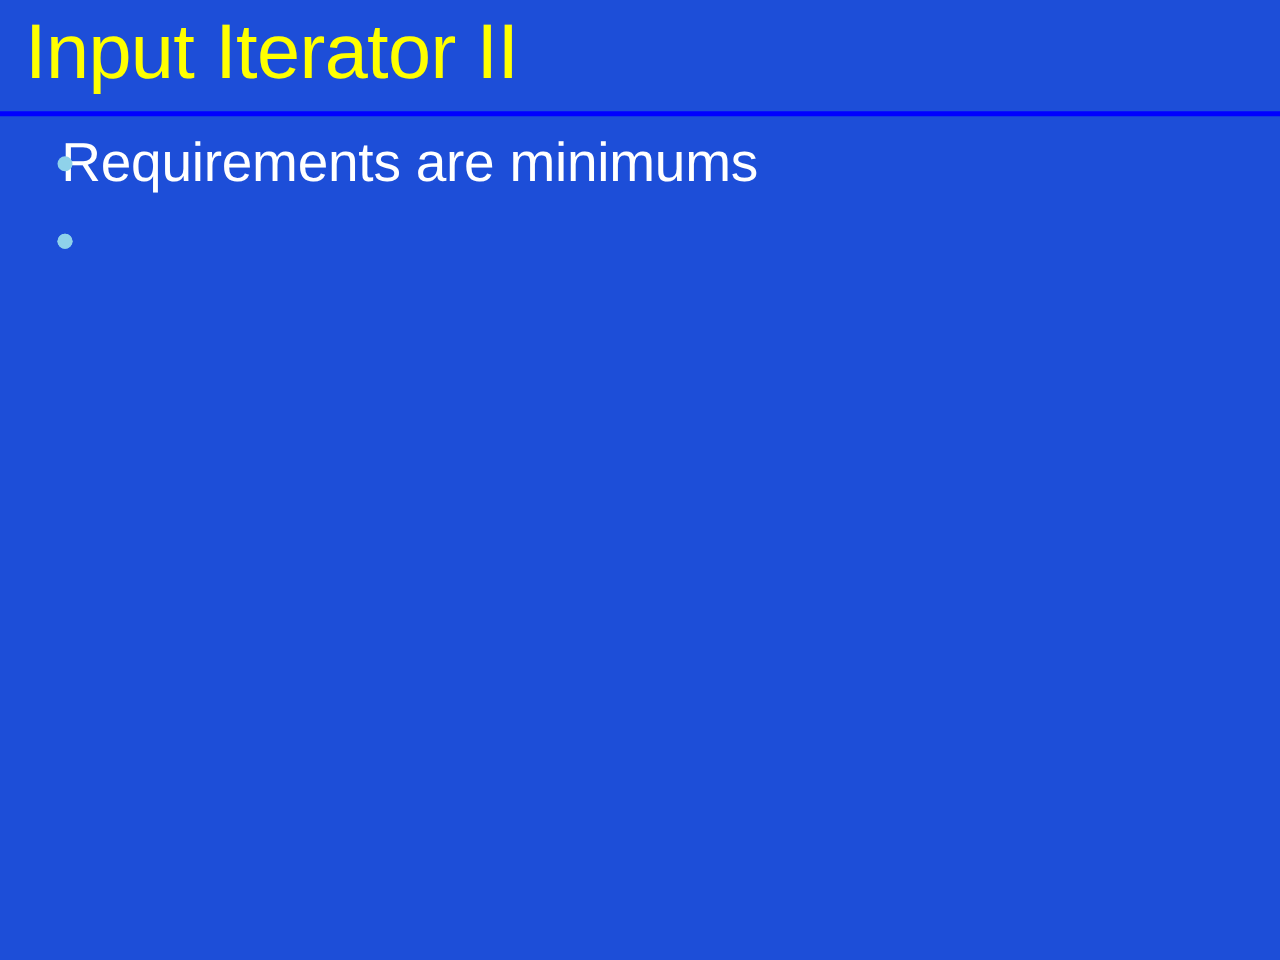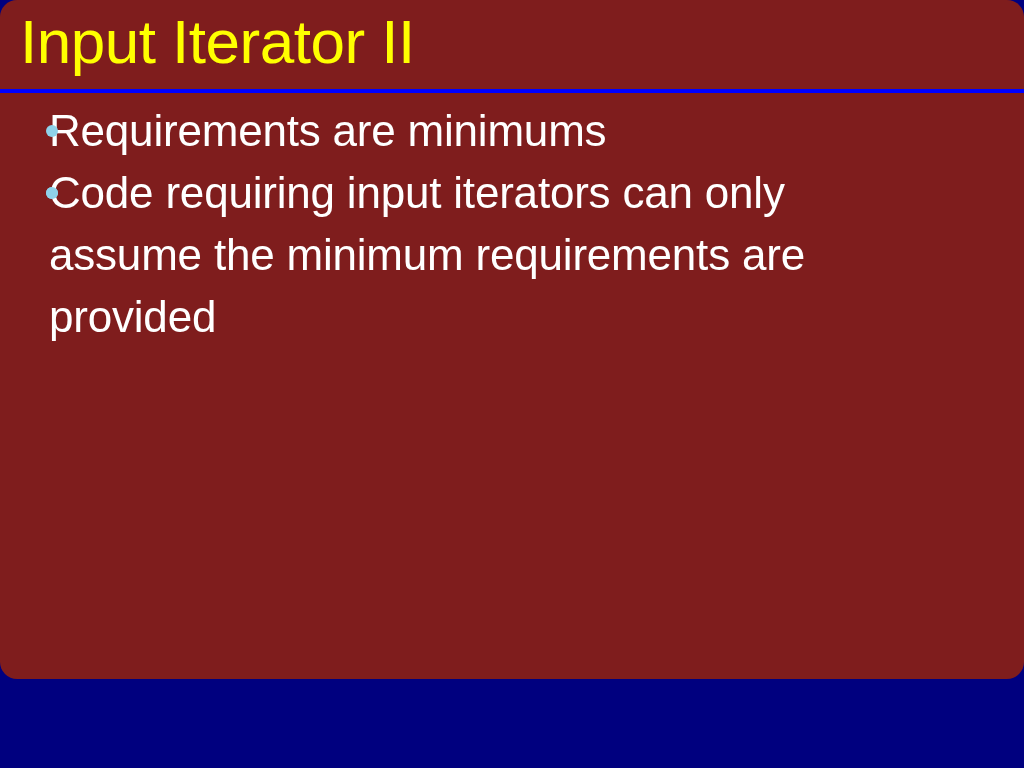--- a/index.html
+++ b/index.html
@@ -11,24 +11,23 @@
     width: 1024px;
     height: 768px;
     overflow: hidden;
     font-family: "Liberation Sans", sans-serif;
     background: #00007F;
   }
 
   #slide {
     position: relative;
     width: 1024px;
-    height: 679px;
-    background: #7f1d1d;
+    height: 768px;
+    background: #1d4ed8;
     box-sizing: border-box;
-    border-radius: 17px;
   }
 
   
   #title-area {
     position: absolute;
     left: 0;
     top: 0;
     width: 1024px;
     height: 90px;
   }
@@ -113,18 +112,17 @@
       <span class="bullet-marker"></span>
       <span class="bullet-text">Requirements are minimums</span>
     </li>
 
     <li class="bullet-item">
       <span class="bullet-marker"></span>
     </li>
 
     <li class="bullet-item">
       <span class="bullet-marker"></span>
-      <span class="bullet-text">Code requiring input iterators can only assume the minimum requirements are provided</span>
     </li>
 
   </ul>
 
 </div>
 
 </body></html>

